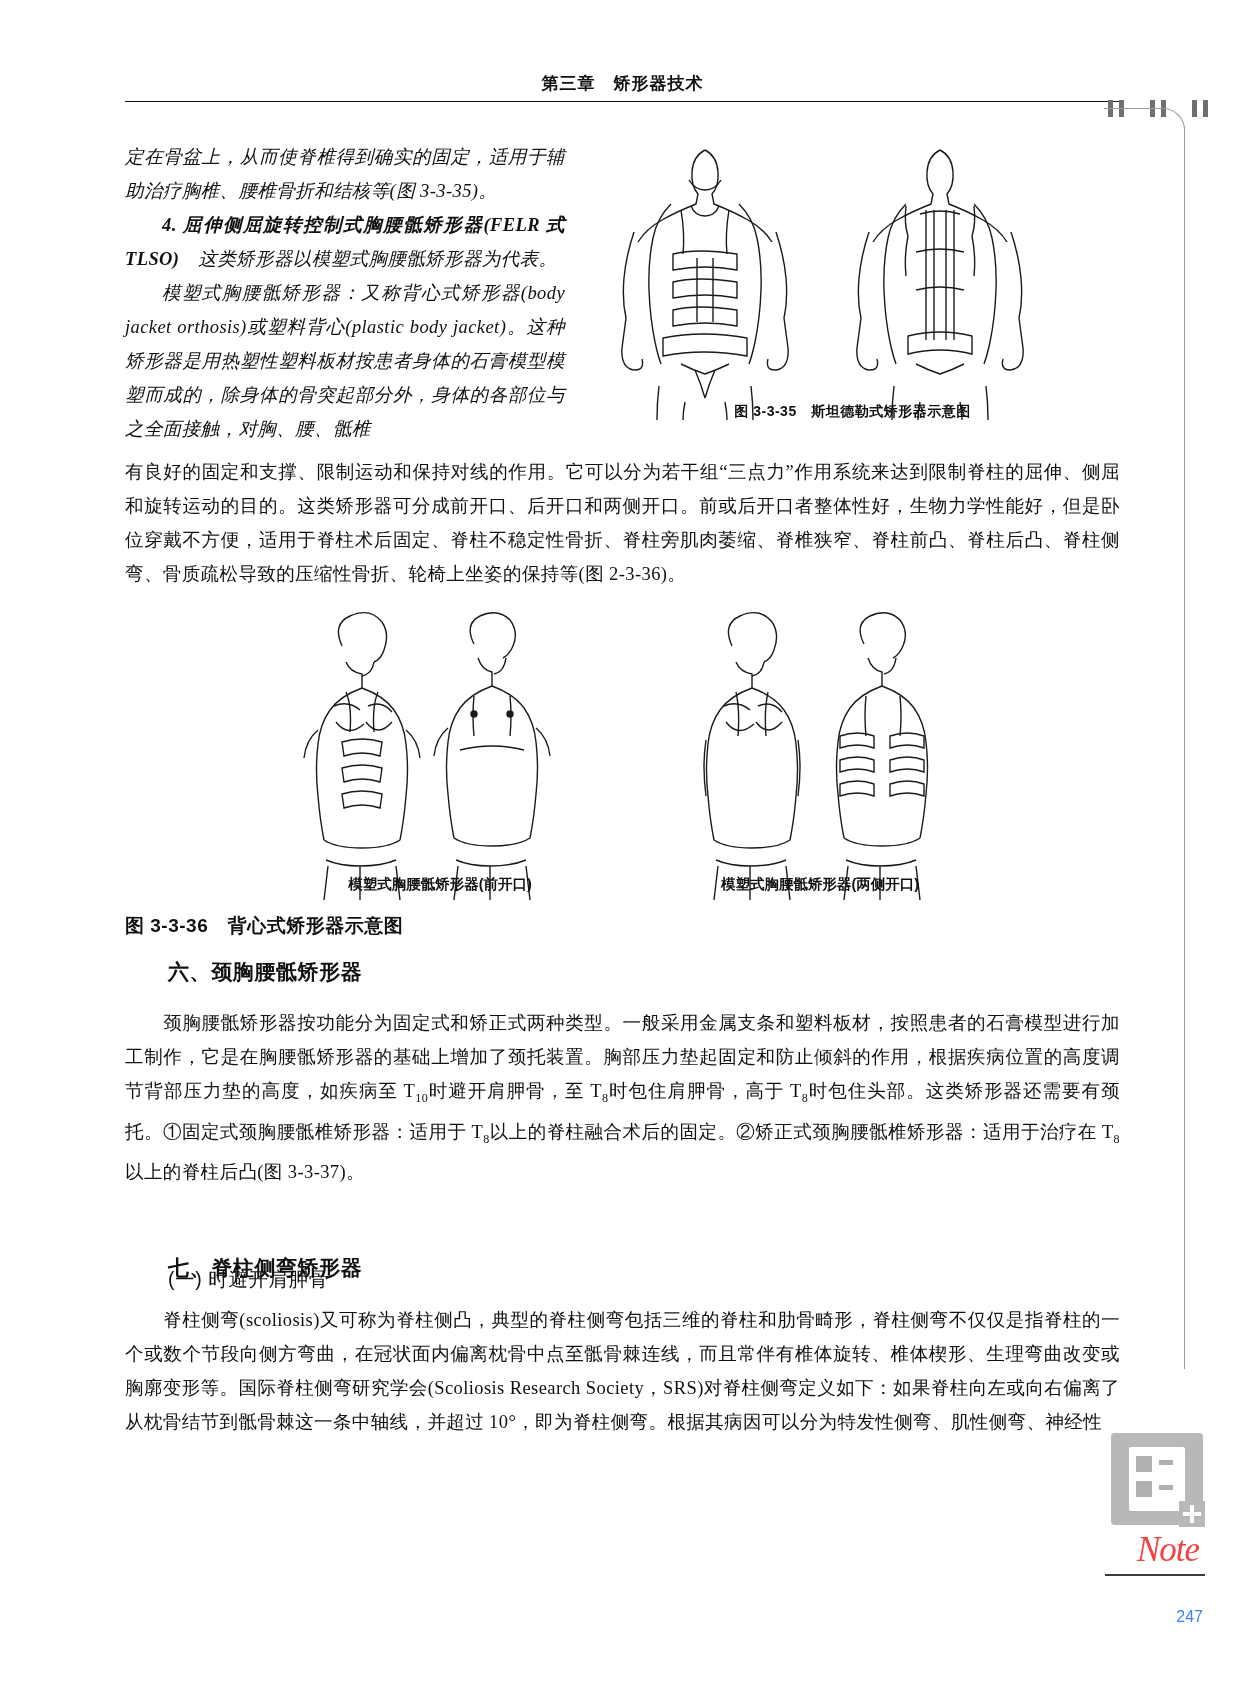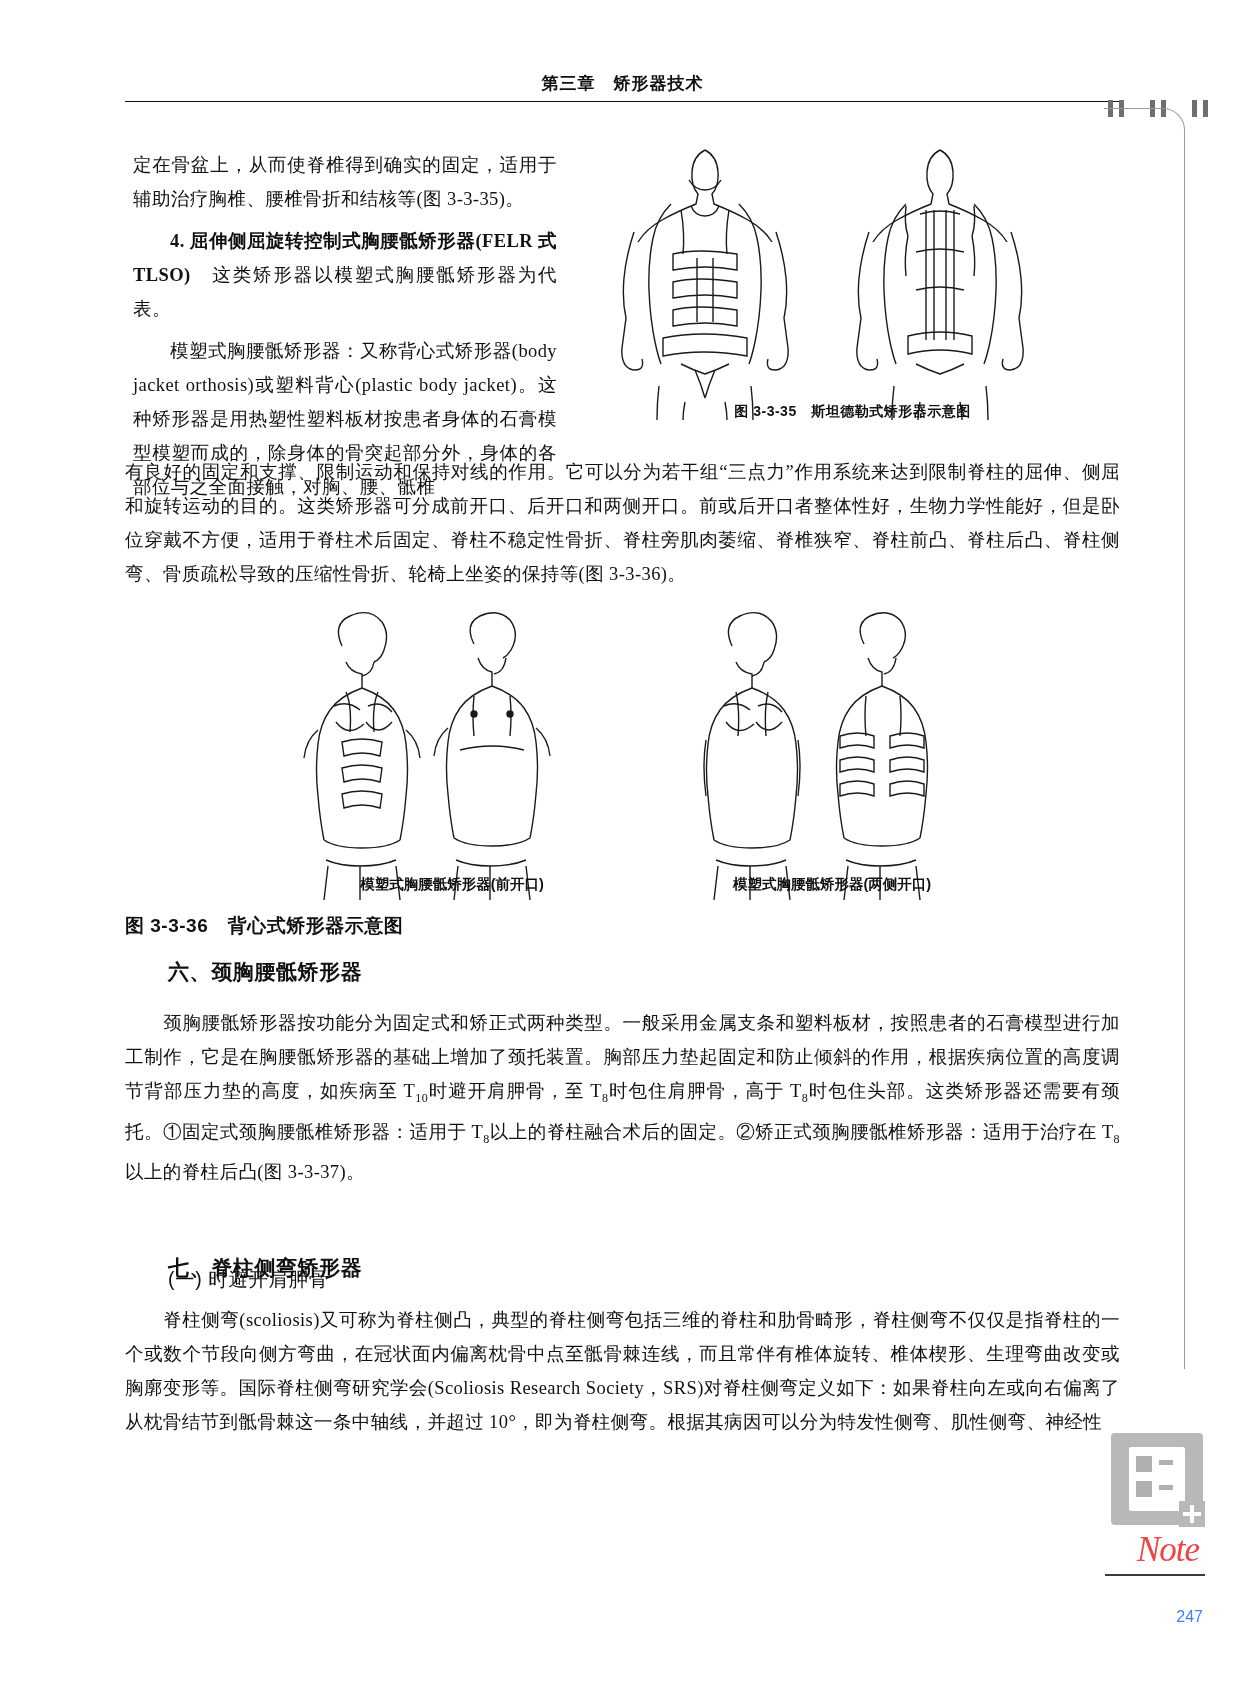--- a/index.html
+++ b/index.html
@@ -80,21 +80,21 @@
     border-bottom:2px solid #3a3a3a;
   }
 
   
   .col-left {
     position:absolute; top:140px; left:125px; width:440px;
     font-size:18.5px; line-height:34px;
     text-align:justify;
     letter-spacing:0.4px;
   }
-  .col-left p { margin:8px; }
+  .col-left p { margin:0;font-style:italic; }
   .indent { text-indent:2em; }
   .bold { font-weight:bold; }
 
   .fig1 {
     position:absolute; top:140px; left:585px; width:535px; height:280px;
   }
   .fig1 svg { display:block; }
   .fig1-cap {
     position:absolute; top:403px; left:585px; width:535px;
     text-align:center;
@@ -105,21 +105,21 @@
   .para-wide {
     position:absolute; top:455px; left:125px; width:995px;
     font-size:18.5px; line-height:34px; text-align:justify;
     letter-spacing:0.4px;
   }
 
   .fig2 {
     position:absolute; top:610px; left:250px; width:760px; height:290px;
   }
   .fig2-labels {
-    position:absolute; top:875px; left:262px; width:760px;
+    position:absolute; top:875px; left:250px; width:760px;
     font-family:"Liberation Sans", sans-serif;
     font-weight:bold; font-size:14.5px;
     display:flex;
   }
   .fig2-labels div { flex:1; text-align:center; }
   .fig2-cap {
     position:absolute; top:913px; left:125px; width:995px;
     text-align:left;
     font-family:"Liberation Sans", sans-serif;
     font-weight:bold; font-size:19px; letter-spacing:0.5px;
@@ -217,21 +217,21 @@
         <path d="M96 112 q24 -6 48 0"></path>
         <path d="M96 150 q24 -6 48 0"></path>
         <path d="M88 196 q32 -8 64 0 l0 18 q-32 -8 -64 0 z"></path>
         <path d="M86 66 q-2 18 2 30 M154 66 q2 18 -2 30"></path>
         <path d="M88 96 q-4 20 -2 40 M152 96 q4 20 2 40"></path>
       </g>
     </svg>
   </div>
   <div class="fig1-cap">图 3-3-35　斯坦德勒式矫形器示意图</div>
 
-  <div class="para-wide">有良好的固定和支撑、限制运动和保持对线的作用。它可以分为若干组“三点力”作用系统来达到限制脊柱的屈伸、侧屈和旋转运动的目的。这类矫形器可分成前开口、后开口和两侧开口。前或后开口者整体性好，生物力学性能好，但是卧位穿戴不方便，适用于脊柱术后固定、脊柱不稳定性骨折、脊柱旁肌肉萎缩、脊椎狭窄、脊柱前凸、脊柱后凸、脊柱侧弯、骨质疏松导致的压缩性骨折、轮椅上坐姿的保持等(图 3-3-36)。</div>
+  <div class="para-wide">有良好的固定和支撑、限制运动和保持对线的作用。它可以分为若干组“三点力”作用系统来达到限制脊柱的屈伸、侧屈和旋转运动的目的。这类矫形器可分成前开口、后开口和两侧开口。前或后开口者整体性好，生物力学性能好，但是卧位穿戴不方便，适用于脊柱术后固定、脊柱不稳定性骨折、脊柱旁肌肉萎缩、脊椎狭窄、脊柱前凸、脊柱后凸、脊柱侧弯、骨质疏松导致的压缩性骨折、轮椅上坐姿的保持等(图 2-3-36)。</div>
 
   <div class="fig2">
     <svg width="760" height="290" viewBox="0 0 760 290" fill="none" stroke="#1a1a1a" stroke-width="1.4">
       <g>
         <path d="M92 36 q-10 -22 8 -30 q20 -9 32 6 q8 12 2 28 q-3 9 -10 12"></path>
         <path d="M96 52 q4 10 16 12 l0 14"></path>
         <path d="M124 52 q-2 12 -12 14"></path>
         <path d="M112 78 q-22 8 -32 22 q-10 14 -12 34 q-3 26 0 52 q2 24 6 44"></path>
         <path d="M112 78 q22 8 32 22 q10 14 12 34 q3 26 0 52 q-2 24 -6 44"></path>
         <path d="M74 230 q12 8 38 8 q26 0 38 -8"></path>

